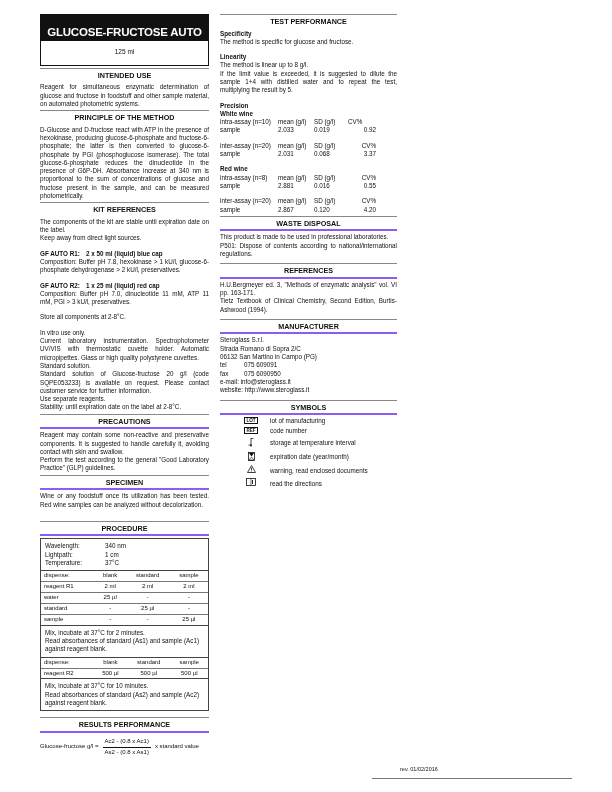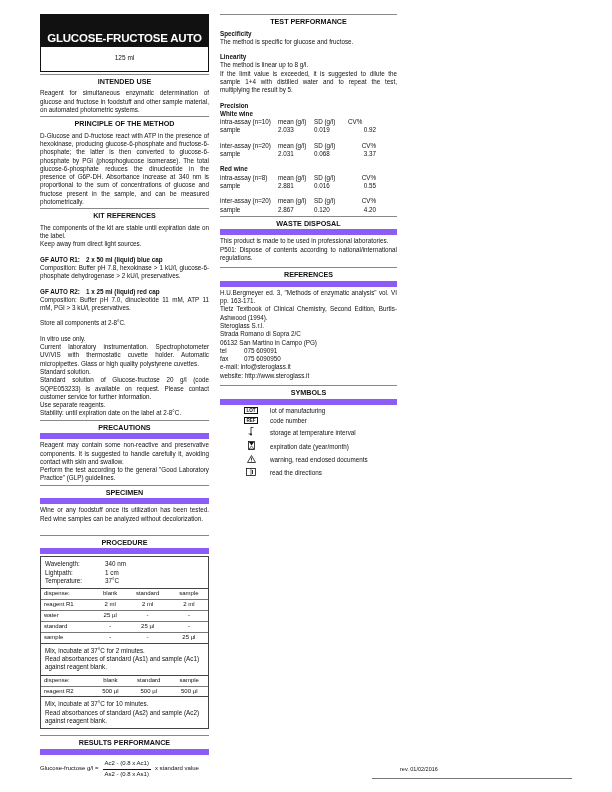--- a/index.html
+++ b/index.html
@@ -2,23 +2,23 @@
 <html><head>
 <meta charset="utf-8">
 <style>
   html, body { margin: 0; padding: 0; background: #ffffff; }
   body { width: 612px; height: 792px; position: relative; overflow: hidden;
          font-family: "Liberation Sans", sans-serif; color: #111; font-size: 6.3px; line-height: 1.32; }
   .col { position: absolute; top: 14px; }
   .left { left: 40px; width: 169px; }
   .right { left: 220px; width: 177px; }
   .title-box { border: 1px solid #111; }
-  .title-bar { background: #111; color: #fff; font-weight: bold; font-size: 11.5px; text-align: center; padding: 16px 0 1px 0; letter-spacing: -0.2px; }
+  .title-bar { background: #111; color: #fff; font-weight: bold; font-size: 11.5px; text-align: center; padding: 10px 0 1px 0; letter-spacing: -0.2px; }
   .title-vol { text-align: center; font-size: 6.5px; padding: 7px 0 8px 0; }
-  .sec-h { border-top: 1px solid #888; text-align: center; font-weight: bold; font-size: 7.2px; padding: 2px 0 1px 0; margin-top: 2px; border-bottom: 6px solid #8b5cf6; margin-bottom: 2px; }
+  .sec-h { border-top: 1px solid #888; text-align: center; font-weight: bold; font-size: 7.2px; padding: 2px 0 1px 0; margin-top: 2px; border-bottom: 2px solid #8b5cf6; margin-bottom: 2px; }
   .sec-h.ul { border-bottom: none; }
   .p { margin: 0; text-align: justify; }
   .gap { height: 7px; }
   .b { font-weight: bold; }
   .kit-line { display: flex; font-weight: bold; }
   .kit-line .k1 { width: 46px; }
   .ptab { display: grid; grid-template-columns: 58px 36px 34px 28px; }
   .ptab span.r { text-align: right; }
   .proc-box { border: 1px solid #444; margin-top: 2px; }
   .proc-params { padding: 3px 4px; display: grid; grid-template-columns: 60px 1fr; }
@@ -225,20 +225,21 @@
   </div>
 
   <div class="sec-h">WASTE DISPOSAL</div>
   <p class="p">This product is made to be used in professional laboratories.</p>
   <p class="p">P501: Dispose of contents according to national/international regulations.</p>
 
   <div class="sec-h" style="margin-top:5px">REFERENCES</div>
   <p class="p">H.U.Bergmeyer ed. 3, "Methods of enzymatic analysis" vol. VI pp. 163-171.</p>
   <p class="p">Tietz Textbook of Clinical Chemistry, Second Edition, Burtis-Ashwood (1994).</p>
 
+  <div class="sec-h" style="margin-top:5px">MANUFACTURER</div>
   <div>Steroglass S.r.l.</div>
   <div>Strada Romano di Sopra 2/C</div>
   <div>06132 San Martino in Campo (PG)</div>
   <div class="addr">
     <span>tel</span>
       <span>075 609091</span>
     <span>fax</span>
       <span>075 6090950</span>
   </div>
   <div><span>e-mail:</span> <span>info@steroglass.it</span></div>

